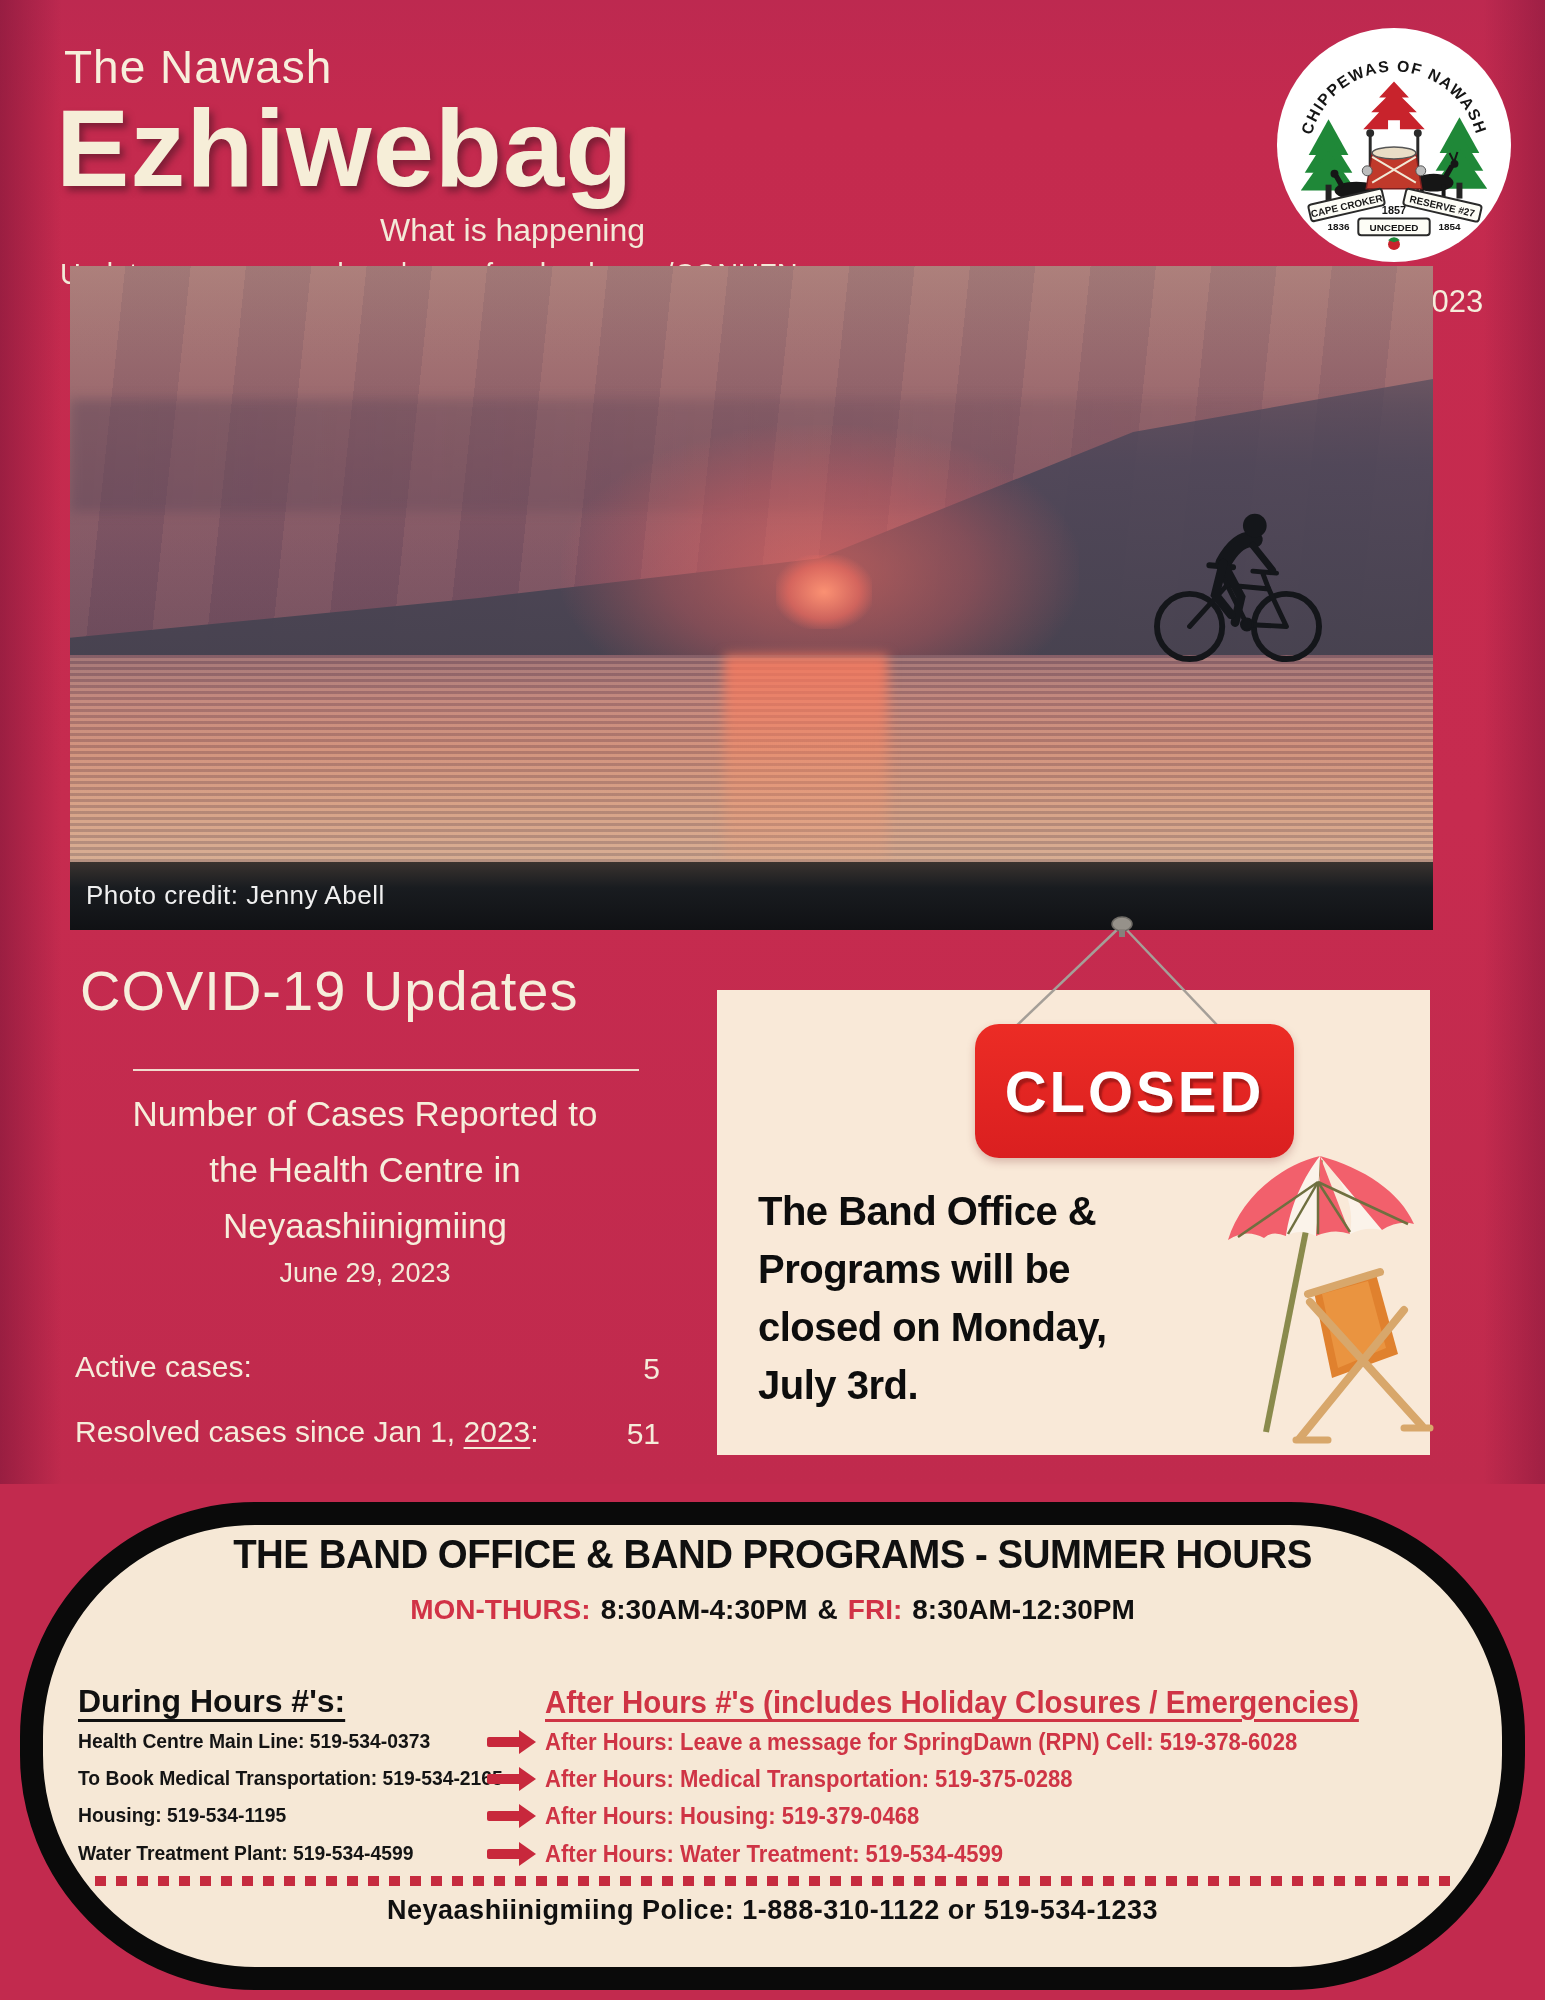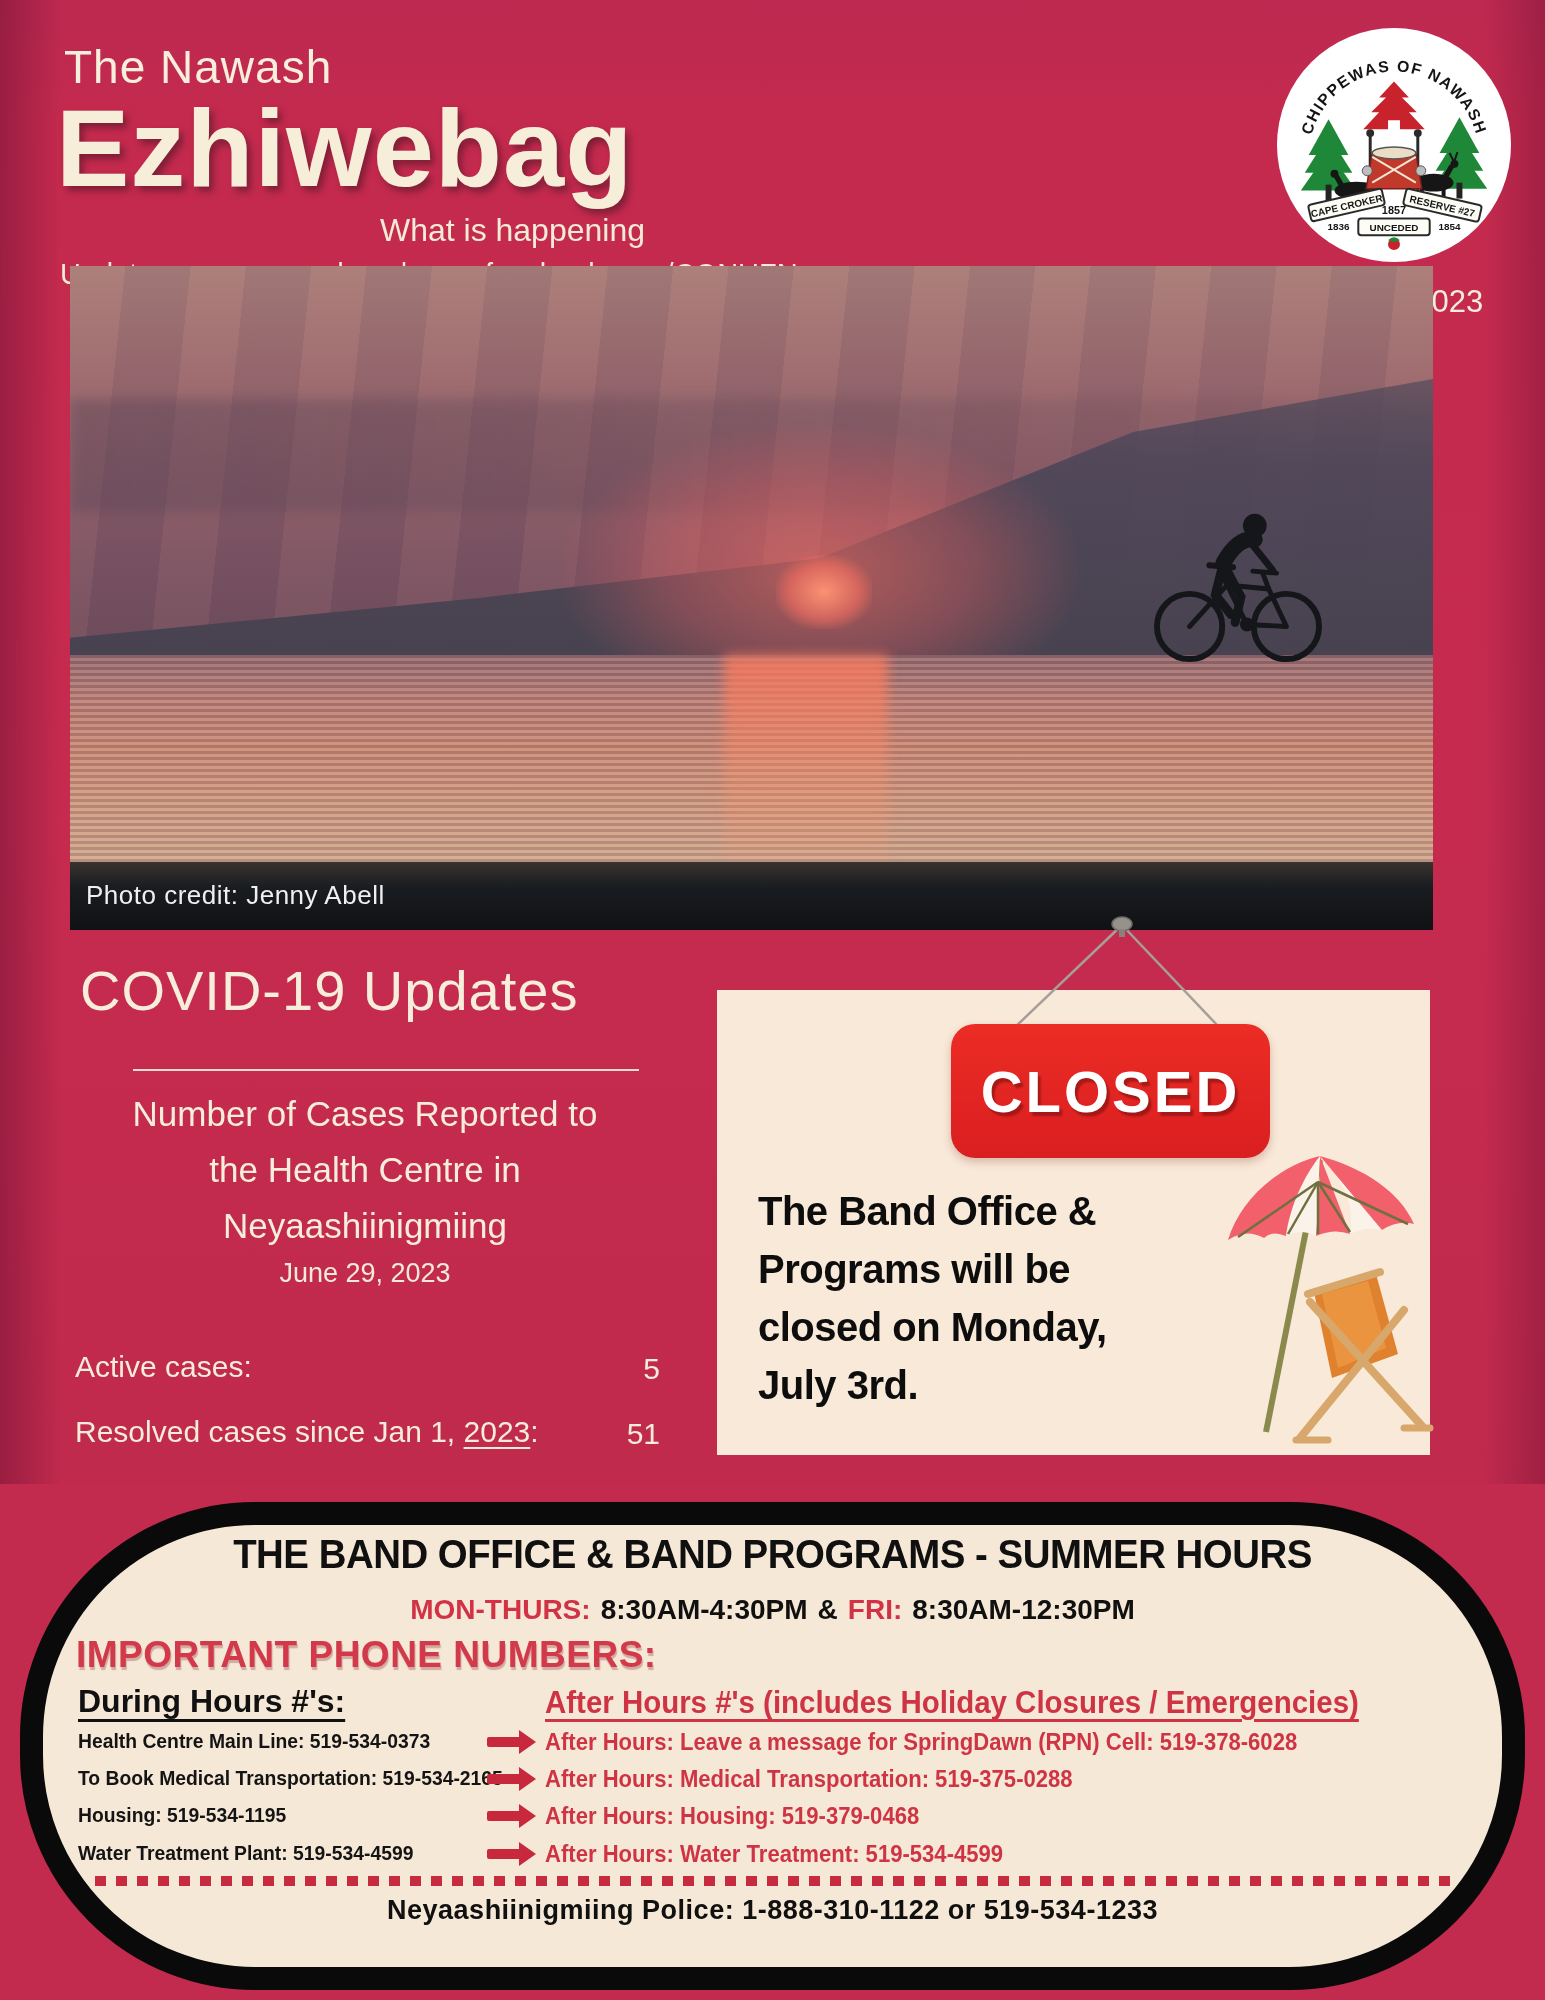--- a/index.html
+++ b/index.html
@@ -60,21 +60,21 @@
   .covid-date { left:105px; top:1258px; width:520px; text-align:center; font-size:27px; color:#f3ead8; }
   .covid-row { left:75px; width:585px; height:40px; color:#f5ecda; font-size:30px; }
   .covid-row .lbl { position:absolute; left:0; top:0; }
   .covid-row .val { position:absolute; right:0; top:2px; }
   .row-0 { top:1288px; } .row-1 { top:1350px; } .row-2 { top:1415px; }
   .u2023 { text-decoration:underline; text-underline-offset:5px; text-decoration-thickness:2px; }
 
   
   .closure-panel { left:717px; top:990px; width:713px; height:465px; background:#f9e9d8; }
   .sign-strings { left:930px; top:905px; width:360px; height:135px; overflow:visible; }
-  .closed-sign { left:951px; top:1024px; width:319px; height:134px;
+  .closed-sign { left:975px; top:1024px; width:319px; height:134px;
     background:linear-gradient(180deg, #ec2c25 0%, #da1f20 100%);
     border-radius:24px; display:flex; align-items:center; justify-content:center;
     box-shadow:0 4px 8px rgba(120,30,30,.25); }
   .closed-sign span { color:#fff; font-size:58px; font-weight:800; letter-spacing:3px;
     text-shadow:3px 4px 2px rgba(90,10,10,.45); }
   .closure-msg { left:758px; top:1182px; width:392px; font-size:40px; font-weight:800;
     color:#0d0d0d; line-height:58px; letter-spacing:-0.5px; }
   .beach-art { left:1208px; top:1142px; width:240px; height:310px; overflow:visible; }
 
   
@@ -266,21 +266,20 @@
       <line x1="88" y1="298" x2="120" y2="298" stroke="#d8a76b" stroke-width="7" stroke-linecap="round"></line>
       <line x1="196" y1="286" x2="222" y2="286" stroke="#d8a76b" stroke-width="7" stroke-linecap="round"></line>
     </g>
   </svg>
 
   <div class="abs hours-panel"></div>
   <div class="abs hp-title">THE BAND OFFICE &amp; BAND PROGRAMS - SUMMER HOURS</div>
   <div class="abs hp-hours">
     <span class="red">MON-THURS:</span><span>8:30AM-4:30PM</span><span>&amp;</span><span class="red">FRI:</span><span>8:30AM-12:30PM</span>
   </div>
-  <div class="abs hp-important">IMPORTANT PHONE NUMBERS:</div>
 
   <div class="abs hp-during-h">During Hours #'s:</div>
   <div class="abs d-item d-0">Health Centre Main Line: 519-534-0373</div>
   <div class="abs d-item d-1">To Book Medical Transportation: 519-534-2165</div>
   <div class="abs d-item d-2">Housing: 519-534-1195</div>
   <div class="abs d-item d-3">Water Treatment Plant: 519-534-4599</div>
 
   <div class="abs arrow a-0"></div>
   <div class="abs arrow a-1"></div>
   <div class="abs arrow a-2"></div>

